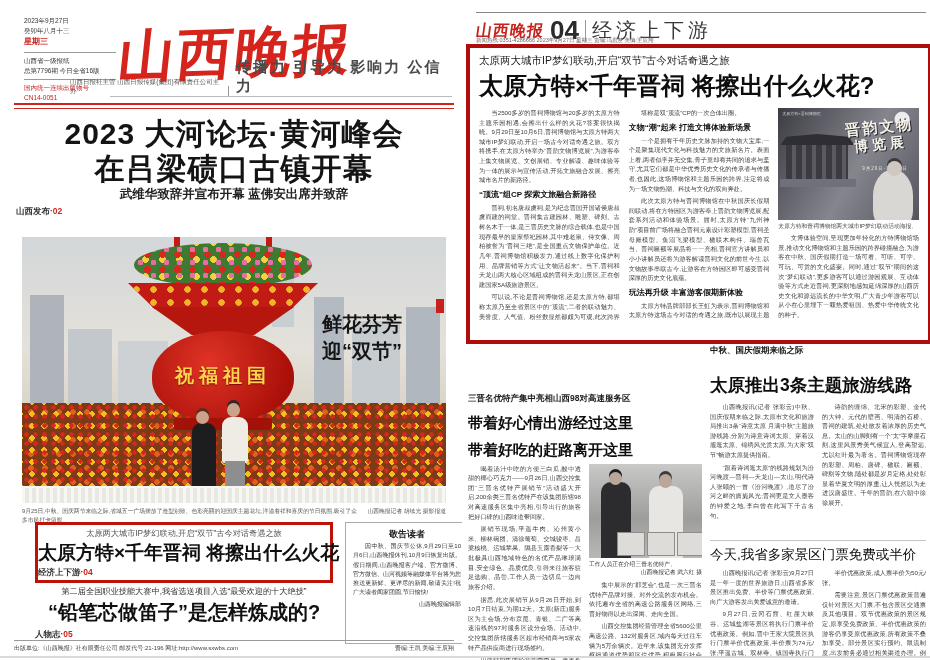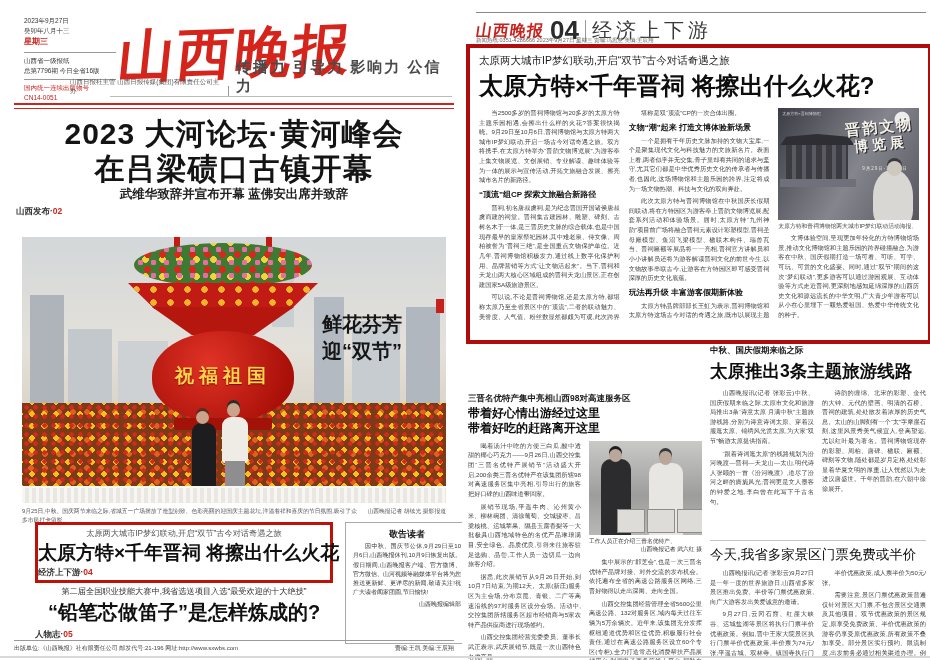--- a/index.html
+++ b/index.html
@@ -111,34 +111,34 @@
   .poster .pt{position:absolute;left:68px;top:10px;transform:rotate(-6deg);color:#f4f1e9;font-weight:900;
     text-shadow:1px 1px 0 #2c2c30;line-height:1.2;text-align:center;}
   .poster .pt .l1{font-size:15px;letter-spacing:2px;}
   .poster .pt .l2{font-size:14px;letter-spacing:4px;}
   .poster .pd{position:absolute;left:84px;top:58px;font-size:4.5px;color:#e8e4da;letter-spacing:1px;}
   .poster .lady{position:absolute;right:6px;bottom:-8px;width:40px;height:58px;border-radius:45% 45% 30% 30%;background:#d9d7d4;}
   .poster .lhead{position:absolute;right:17px;bottom:44px;width:15px;height:15px;border-radius:50%;background:#cfc8c0;box-shadow:0 -3px 0 #3a3a3e;}
   .poster-cap{font-size:5.8px;color:#444;margin:2px 0 3px 0;line-height:1.4;}
   .art-food{left:6px;top:345px;width:234px;}
   .fk{font-size:8.5px;font-weight:bold;color:#1c1c1c;margin-top:48px;}
-  .ft{font-size:12px;font-weight:900;color:#0d0d0d;line-height:1.12;white-space:nowrap;margin-top:2px;}
+  .ft{font-size:15px;font-weight:900;color:#0d0d0d;line-height:1.12;white-space:nowrap;margin-top:10px;}
   .fcols{display:flex;gap:8px;margin-top:5px;height:258px;overflow:hidden;}
   .fcol{flex:1;overflow:hidden;}
   .photo-b{position:relative;width:100%;height:94px;overflow:hidden;background:linear-gradient(#c9c9c7,#9d9d9b 58%,#b8b8b6);}
   .pb-w1{position:absolute;left:12px;top:18px;width:30px;height:76px;background:#2c2c2e;border-radius:10px 10px 0 0;}
   .pb-h1{position:absolute;left:20px;top:8px;width:13px;height:13px;border-radius:50%;background:#b9a79a;box-shadow:0 -3px 0 #1d1d1f;}
   .pb-w2{position:absolute;left:60px;top:22px;width:34px;height:72px;background:#e8e6e2;border-radius:10px 10px 0 0;}
   .pb-h2{position:absolute;left:70px;top:10px;width:13px;height:14px;border-radius:50%;background:#b9a79a;box-shadow:0 -3px 0 #3a3a3c;}
   .pb-box{position:absolute;bottom:2px;width:26px;height:22px;background:#dedcd8;border:1px solid #8f8d89;}
   .pb-caption{font-size:5.8px;color:#333;margin-top:2px;line-height:1.45;}
   .pb-credit{font-size:5.8px;color:#333;text-align:right;margin-bottom:3px;}
   .art-routes{left:248px;top:345px;width:216px;}
   .rk{font-size:8.5px;font-weight:bold;color:#1c1c1c;}
-  .rt{font-size:17.5px;font-weight:900;color:#0d0d0d;white-space:nowrap;margin-top:2px;}
+  .rt{font-size:17.5px;font-weight:900;color:#0d0d0d;white-space:nowrap;margin-top:16px;}
   .rcols{display:flex;gap:8px;margin-top:5px;height:155px;overflow:hidden;}
   .rcol{flex:1;overflow:hidden;}
   .midrule{left:248px;top:540px;width:216px;border-top:1px solid #c5c5c5;}
   .art-tickets{left:248px;top:546px;width:216px;}
   .xt{font-size:13.5px;font-weight:400;color:#0d0d0d;white-space:nowrap;}
   .xcols{display:flex;gap:8px;margin-top:4px;height:88px;overflow:hidden;}
   .xcol{flex:1;overflow:hidden;}
   .scan-bottom{left:0;right:0;top:656px;border-top:2px solid #d9d9d9;}
 </style>
 </head>

